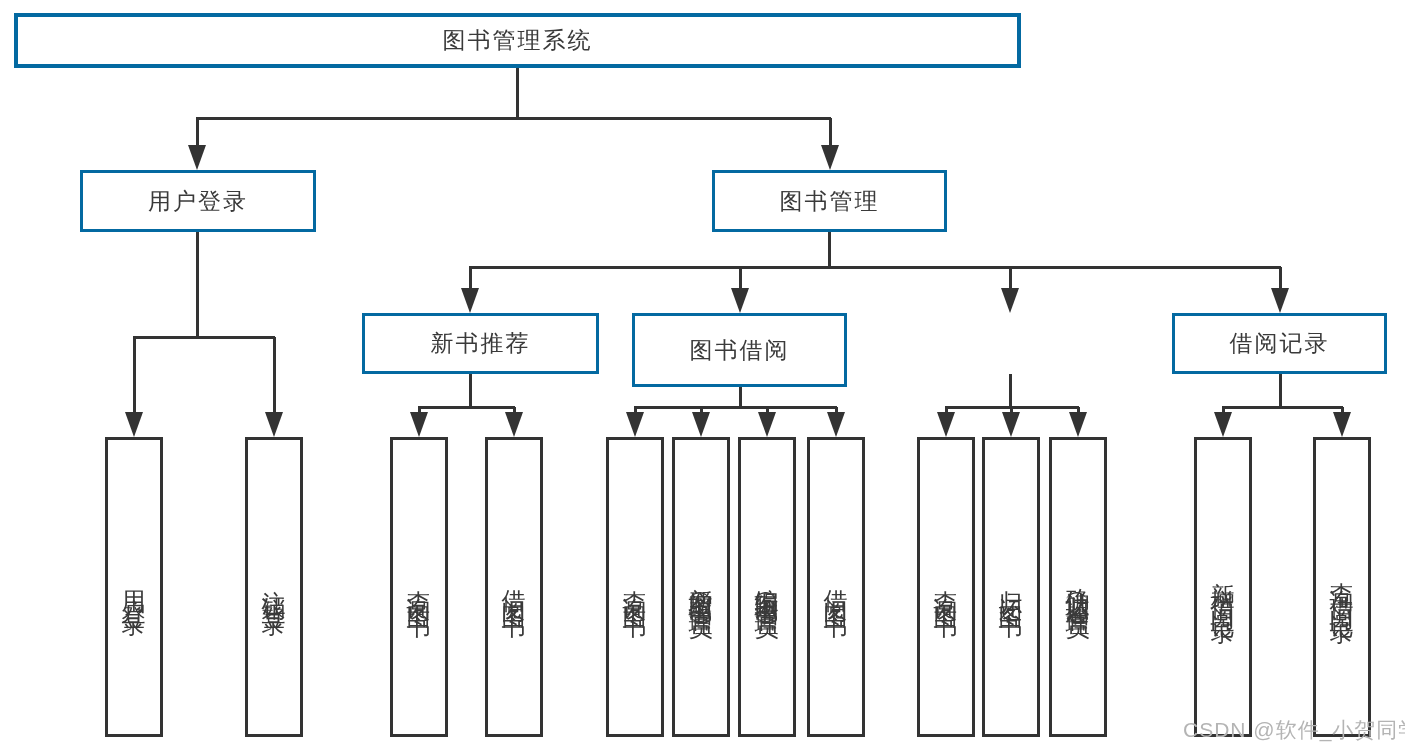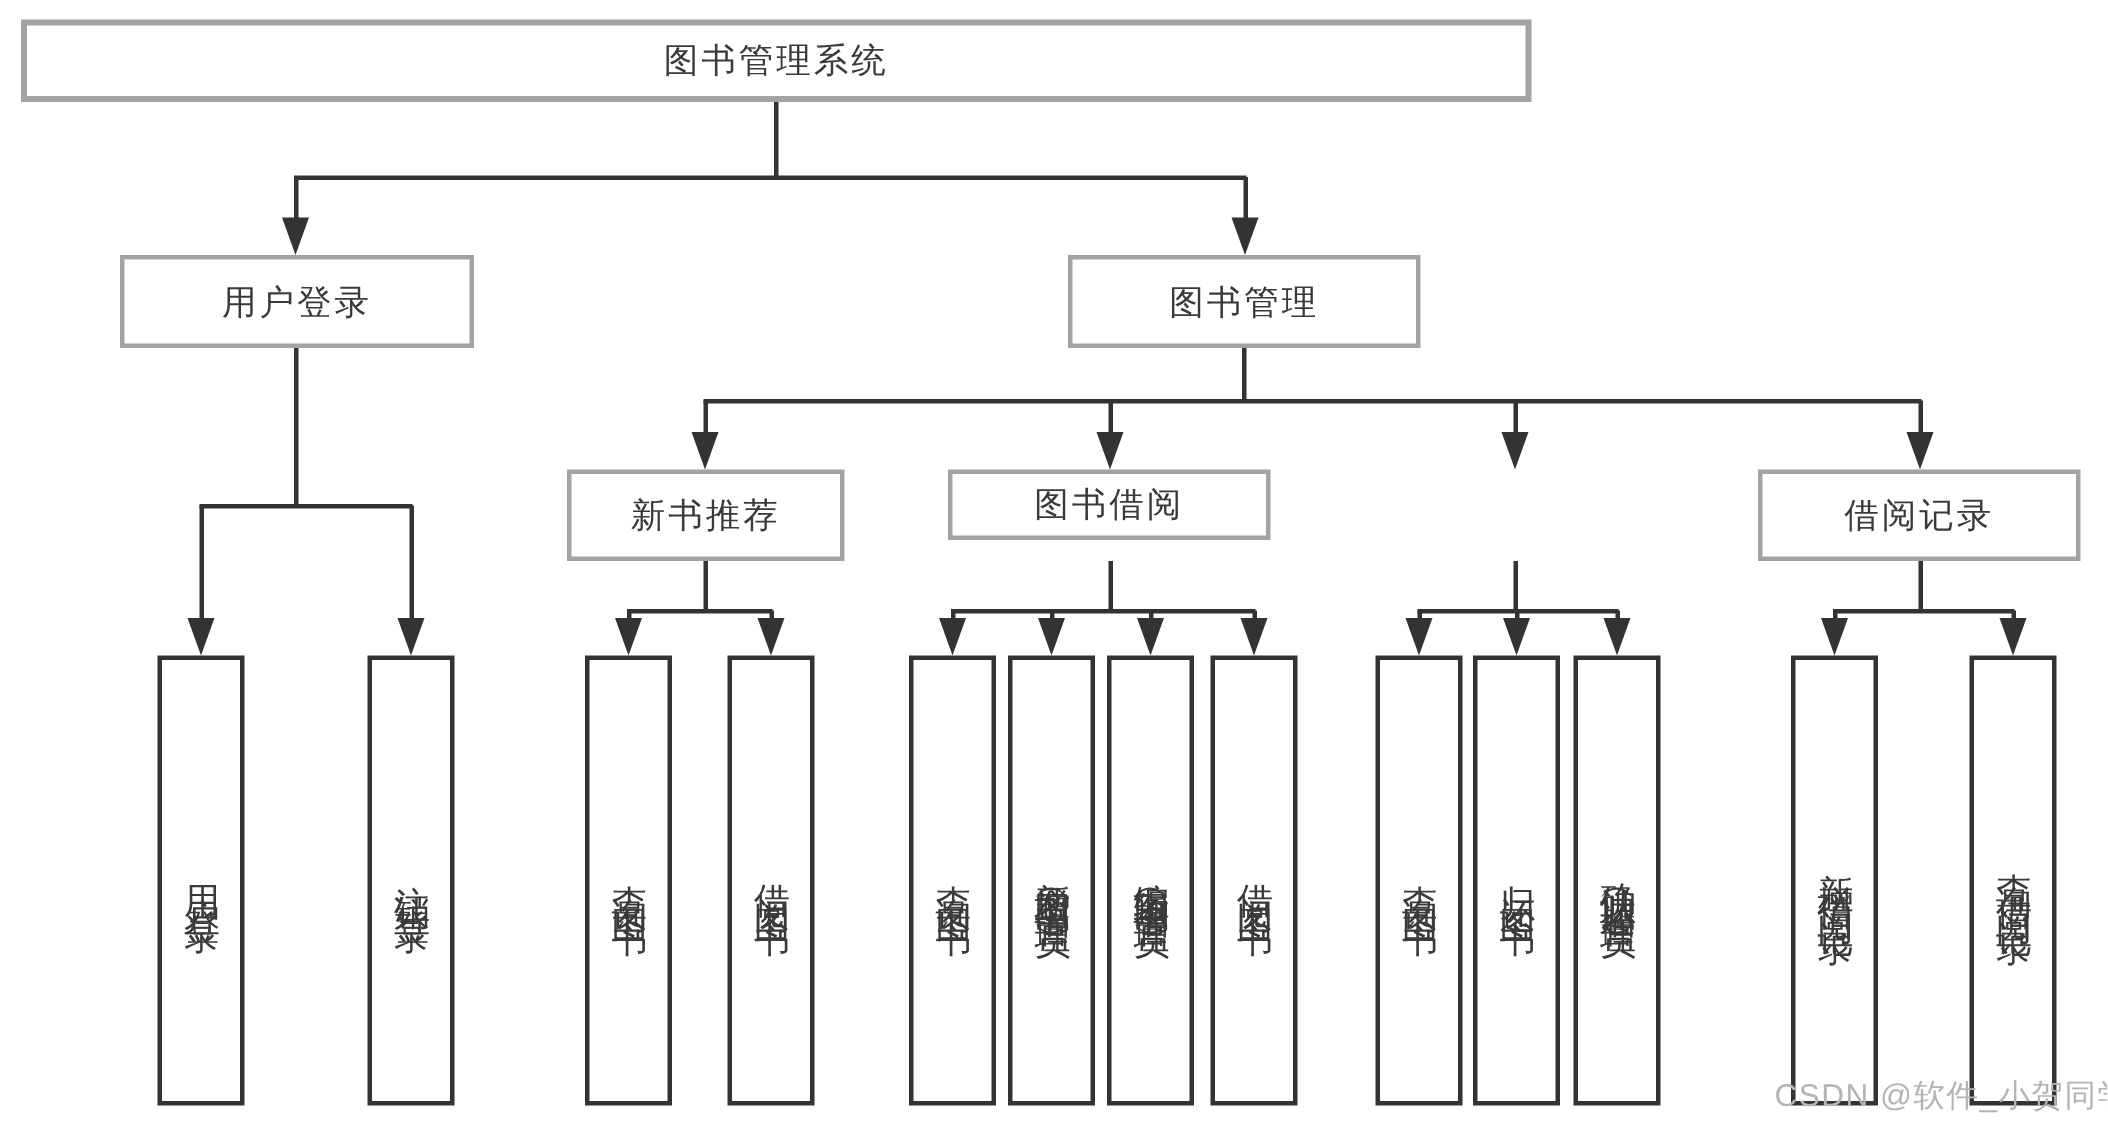--- a/index.html
+++ b/index.html
@@ -4,21 +4,21 @@
 <style>
   html, body { margin:0; padding:0; background:#ffffff; }
   #stage {
     position:relative; width:1405px; height:747px;
     background:#ffffff; overflow:hidden;
     font-family:"Liberation Sans", sans-serif;
     color:#333333;
   }
   .hbox {
     position:absolute; box-sizing:border-box;
-    border:3px solid #a3a3a3; background:#ffffff;
+    border:3px solid #0369a1; background:#ffffff;
     display:flex; align-items:center; justify-content:center;
     font-size:23px; letter-spacing:2px; color:#3a3a3a;
     z-index:2;
   }
   .vbox {
     position:absolute; box-sizing:border-box;
     border:3px solid #333333; background:#ffffff;
     display:flex; align-items:center; justify-content:center;
     z-index:2;
   }
@@ -28,22 +28,22 @@
     letter-spacing:8px;
   }
   .line { position:absolute; background:#333333; z-index:1; }
   .arr  { position:absolute; width:0; height:0; z-index:1;
           border-left:9px solid transparent; border-right:9px solid transparent;
           border-top:25px solid #333333; }
   
   #n-root   { left:14px;  top:13px;  width:1007px; height:55px; border-width:4px; }
   #n-login  { left:80px;  top:170px; width:236px;  height:62px; }
   #n-mgmt   { left:712px; top:170px; width:235px;  height:62px; }
-  #n-rec    { left:362px; top:313px; width:185px;  height:61px;margin-left:16px; }
-  #n-bor    { left:632px; top:313px; width:215px;  height:47px; }
+  #n-rec    { left:362px; top:313px; width:237px;  height:61px; }
+  #n-bor    { left:632px; top:313px; width:215px;  height:74px; }
   #n-cur    { left:902px; top:313px; width:215px;  height:61px; }
   #n-recd   { left:1172px;top:313px; width:215px;  height:61px; }
   .leaf { top:437px; width:58px; height:300px; }
   #l-u1 { left:105px; }  #l-u2 { left:245px; }
   #l-a1 { left:390px; }  #l-a2 { left:485px; }
   #l-b1 { left:606px; }  #l-b2 { left:672px; }  #l-b3 { left:738px; }  #l-b4 { left:807px; }
   #l-c1 { left:917px; }  #l-c2 { left:982px; }  #l-c3 { left:1049px; }
   #l-d1 { left:1194px; } #l-d2 { left:1313px; }
   #watermark {
     position:absolute; left:1183px; top:716px; z-index:5;

